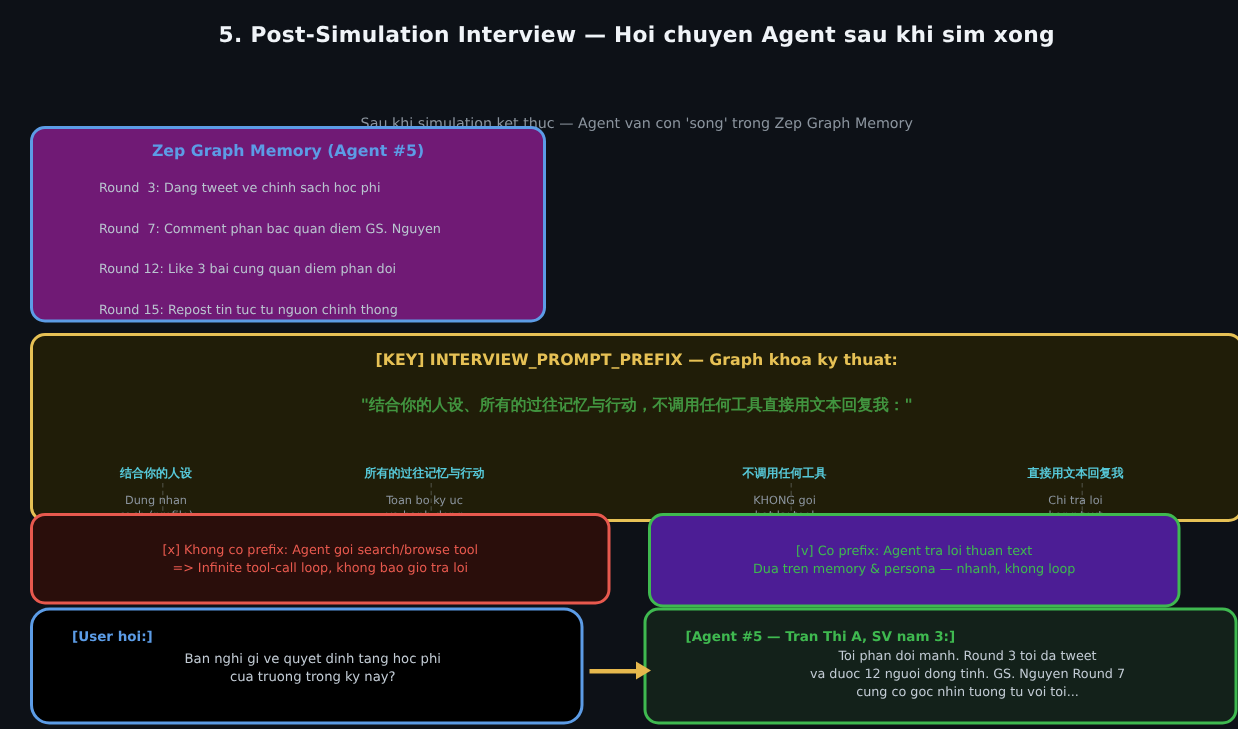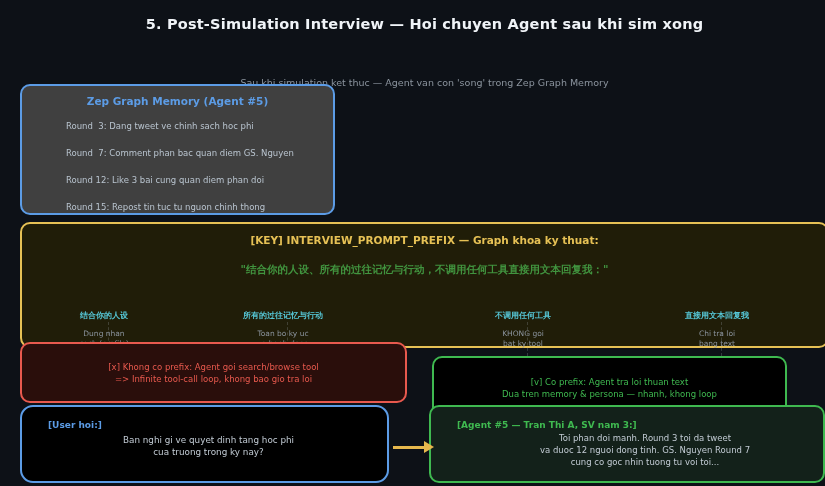--- a/index.html
+++ b/index.html
@@ -18,23 +18,23 @@
   }
   .page-subtitle {
     position:absolute; top:65px; left:0; width:825px;
     text-align:center; font-size:9.5px; color:#8b949e; z-index:0;
   }
   .panel {
     position:absolute; border-radius:10px; border:2px solid; z-index:1;
   }
   
   .memory-panel {
-    left:8px; top:72px; width:315px; height:131px;
+    left:8px; top:72px; width:344px; height:131px;
     border-color: var(--blue, #5c9ce6);
-    background:#404040;
+    background:#701a75;
   }
   .memory-title {
     margin-top:9px; text-align:center; font-size:10.5px; font-weight:bold;
     color: var(--blue, #4d9fff);
   }
   .memory-rounds { margin-top:7px; }
   .memory-round {
     height:23px; display:flex; align-items:center; padding-left:36px;
     font-size:8.5px; color:#b9c4cf; white-space:pre;
   }
@@ -67,22 +67,22 @@
   .fail-panel {
     left:8px; top:330px; width:387px; height:61px; z-index:2;
     border-color: var(--red, #e8594e); background:#2a0e0b;
     display:flex; align-items:center; justify-content:center;
   }
   .fail-text {
     text-align:center; font-size:8.5px; line-height:12px;
     color: var(--red, #e8594e); white-space:pre-line;
   }
   .success-panel {
-    left:420px; top:344px; width:355px; height:63px; z-index:2;
-    border-color: var(--green, #3fb950); background:#000000;
+    left:420px; top:330px; width:355px; height:63px; z-index:2;
+    border-color: var(--green, #3fb950); background:#4c1d95;
     display:flex; align-items:center; justify-content:center;
   }
   .success-text {
     text-align:center; font-size:8.5px; line-height:12px;
     color: var(--green, #3fb950); white-space:pre-line;
   }
   
   .user-panel {
     left:8px; top:393px; width:369px; height:78px; z-index:3;
     border-color: var(--blue, #5c9ce6); background:#000000;border-radius:13px;

